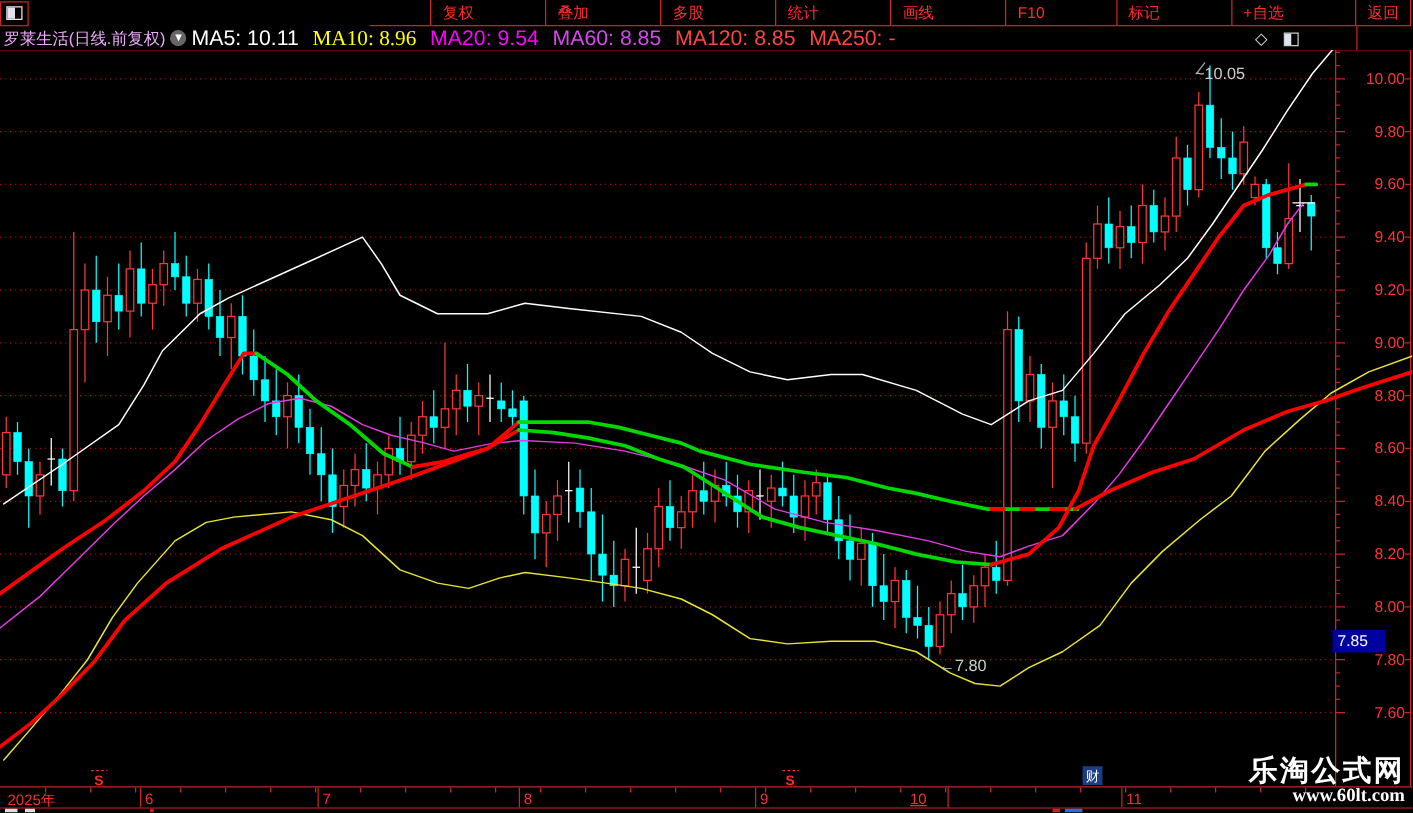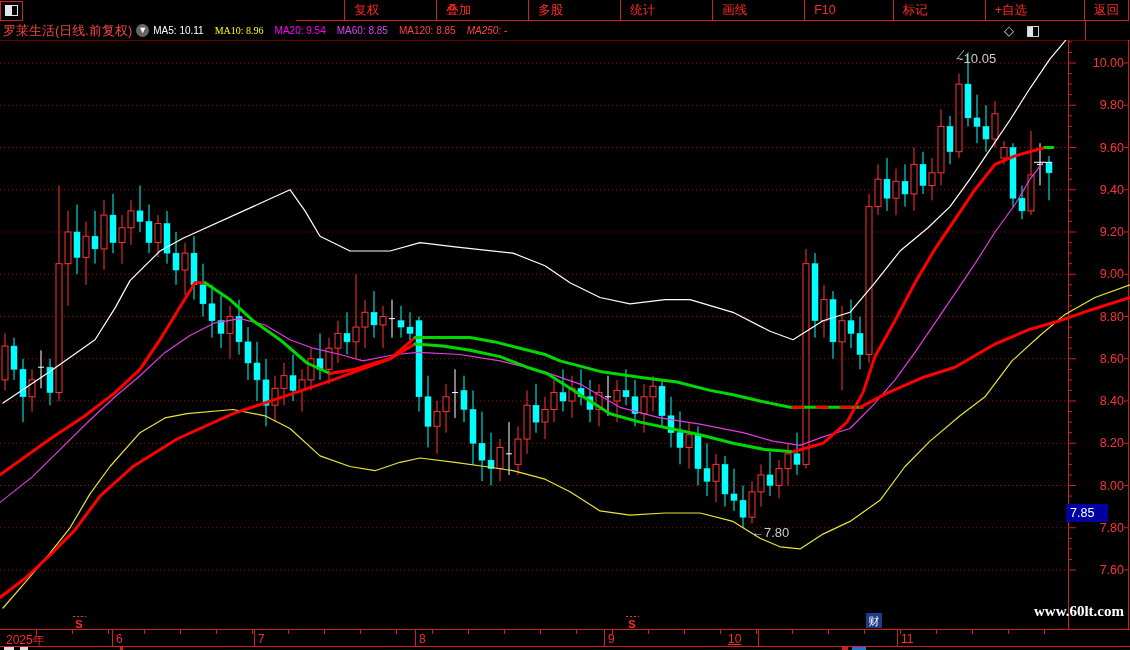--- a/index.html
+++ b/index.html
@@ -14,24 +14,24 @@
   .menu{display:flex;align-items:center;list-style:none;margin:0;padding:0 0 0 4px;}
   .menu li{color:#e2e2e2;font-size:12.5px;padding:0 7px;cursor:default;white-space:nowrap;}
   .menu li.active{color:#00e0e0;}
   .tb-right{position:absolute;right:1px;top:0;height:21px;display:flex;border-bottom:1px solid #c22;
     border-top:0;box-sizing:border-box;}
   .tb-right .btn{color:#ff2a2a;font-size:12.5px;line-height:20px;padding:0 9px;border-left:1px solid #c22;
     white-space:nowrap;margin-left:48px;}
   .tb-right .btn:last-child{border-right:1px solid #c22;}
   
   .row2{position:absolute;left:0;top:21px;width:1130px;height:19px;display:flex;align-items:center;}
-  .r2-title{color:#ef4444;font-size:13px;margin-left:3px;white-space:nowrap;}
+  .r2-title{color:#f0abfc;font-size:13px;margin-left:3px;white-space:nowrap;}
   .chev{width:13px;height:13px;border-radius:50%;background:#666;color:#fff;font-size:9px;line-height:13px;
     text-align:center;margin:0 4px;flex:0 0 auto;}
-  .ma{font-size:10px;margin-right:11px;white-space:nowrap;}
+  .ma{font-size:17px;margin-right:11px;white-space:nowrap;}
   .r2-diamond{position:absolute;left:1004px;top:2px;color:#ddd;font-size:13px;}
   .r2-split{position:absolute;left:1027px;top:5px;width:12px;height:11px;border:1px solid #ccc;box-sizing:border-box;}
   .r2-split::before{content:"";position:absolute;left:0;top:0;width:5px;height:9px;background:#dfe3ee;}
   .r2-sep{position:absolute;left:1085px;top:0;width:1px;height:19px;background:#c22;}
   
   .chartwrap{position:absolute;left:0;top:40px;width:1130px;height:589px;}
   
   .datebar{position:absolute;left:0;top:629px;width:1130px;height:18px;box-sizing:border-box;
     border-top:1px solid #c22;border-bottom:1px solid #c22;}
   .datebar .yr,.datebar .mo{position:absolute;top:2px;color:#ff2a2a;font-size:12px;}
@@ -69,21 +69,21 @@
 
   <div class="row2">
     <span class="r2-title">罗莱生活(日线.前复权)</span>
     <span class="chev">▼</span>
     <span id="ma-labels" style="display:flex;">
         <span class="ma" style="color: rgb(255, 255, 255);">MA5: 10.11</span>
         <span class="ma" style="color: rgb(255, 255, 0); font-family: Liberation Serif, serif;">MA10: 8.96</span>
         <span class="ma" style="color: rgb(255, 0, 255);">MA20: 9.54</span>
         <span class="ma" style="color: #d946ef;">MA60: 8.85</span>
         <span class="ma" style="color: rgb(255, 68, 68);">MA120: 8.85</span>
-        <span class="ma" style="color: rgb(255, 68, 68); font-style: italic;">MA250: -</span>
+        <span class="ma" style="color: rgb(255, 68, 68);">MA250: -</span>
       </span>
     <span class="r2-diamond">◇</span>
     <span class="r2-split"></span>
     <span class="r2-sep"></span>
   </div>
 
   <div class="chartwrap">
     <svg id="chart-svg" width="1130" height="589">
         <line x1="0" y1="0.5" x2="1130" y2="0.5" stroke="#6b0000" stroke-width="1"></line>
         <line x1="1068.5" y1="0" x2="1068.5" y2="589" stroke="#cc2222" stroke-width="1"></line>
@@ -487,16 +487,17 @@
 
   <div class="strip" id="strip">
       <span class="frag" style="left: 4px; width: 10px; background: rgb(221, 221, 221);"></span>
       <span class="frag" style="left: 20px; width: 8px; background: rgb(221, 221, 221);"></span>
       <span class="frag" style="left: 120px; width: 3px; background: rgb(204, 34, 34);"></span>
       <span class="frag" style="left: 842px; width: 6px; background: rgb(204, 34, 34);"></span>
       <span class="frag" style="left: 852px; width: 14px; background: rgb(42, 111, 214);"></span>
     </div>
 
   <div class="watermark">
+    <div class="wm1">乐淘公式网</div>
     <div class="wm2">www.60lt.com</div>
   </div>
 
 </div>
 
 </body></html>

